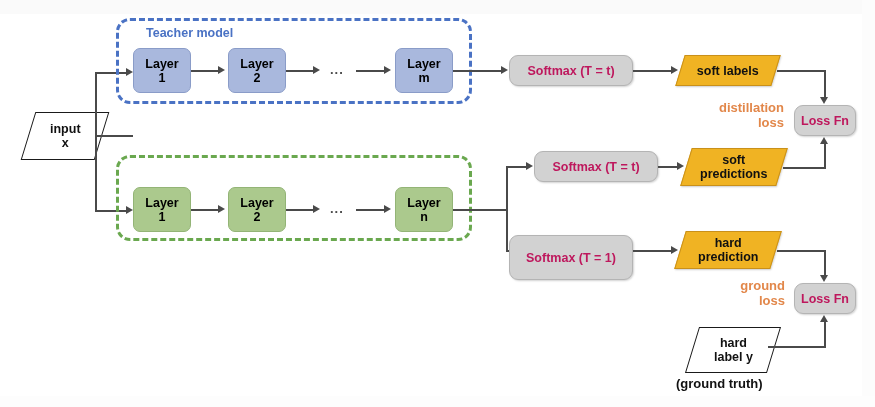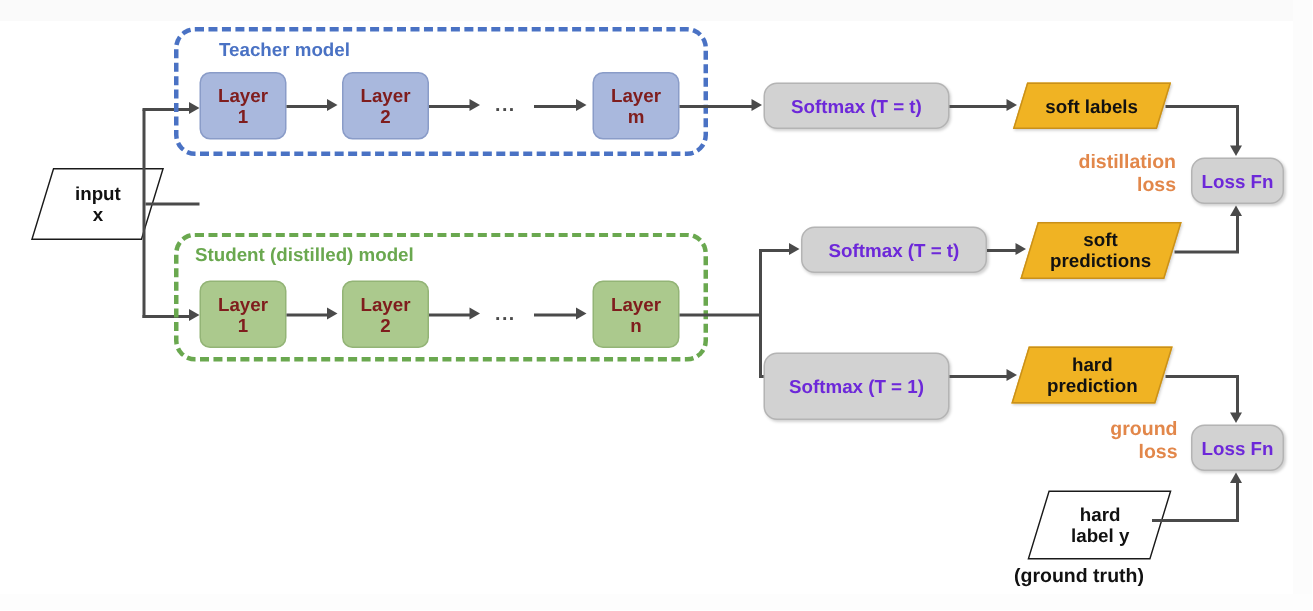--- a/index.html
+++ b/index.html
@@ -57,21 +57,21 @@
   .layer {
     position: absolute;
     box-sizing: border-box;
     border-radius: 7px;
     display: flex;
     flex-direction: column;
     align-items: center;
     justify-content: center;
     font-size: 12.5px;
     font-weight: bold;
-    color: #7f1d1d;
+    color: #000000;
     line-height: 1.12;
   }
   .layer-teacher {
     background: #a9b8dd;
     border: 1px solid #8a9cc8;
   }
   .layer-student {
     background: #abc98d;
     border: 1px solid #93b476;
   }
@@ -81,21 +81,21 @@
     position: absolute;
     box-sizing: border-box;
     background: #d2d2d2;
     border: 1px solid #b4b4b4;
     border-radius: 9px;
     display: flex;
     align-items: center;
     justify-content: center;
     font-size: 12.5px;
     font-weight: bold;
-    color: #6d28d9;
+    color: #be185d;
     text-align: center;
     box-shadow: 1px 1px 2px rgba(0,0,0,0.18);
   }
 
   
   .para {
     position: absolute;
     box-sizing: border-box;
     transform: skewX(-17deg);
     display: flex;
@@ -220,21 +220,20 @@
 
   <div class="layer layer-teacher" style="left:395px; top:48px; width:58px; height:45px;">
     <span>Layer</span>
     <span>m</span>
   </div>
 
   <div class="ln lnh" style="left:453px; top:70px; width:50px;"></div>
   <div class="arrow arr-r" style="left:501px; top:66px;"></div>
 
   <div class="group group-student" style="left:116px; top:155px; width:356px; height:86px;"></div>
-  <div class="group-label label-student" style="left:130px; top:163px;">Student (distilled) model</div>
 
   <div class="layer layer-student" style="left:133px; top:187px; width:58px; height:45px;">
     <span>Layer</span>
     <span>1</span>
   </div>
   <div class="ln lnh" style="left:191px; top:209px; width:29px;"></div>
   <div class="arrow arr-r" style="left:218px; top:205px;"></div>
 
   <div class="layer layer-student" style="left:228px; top:187px; width:58px; height:45px;">
     <span>Layer</span>

